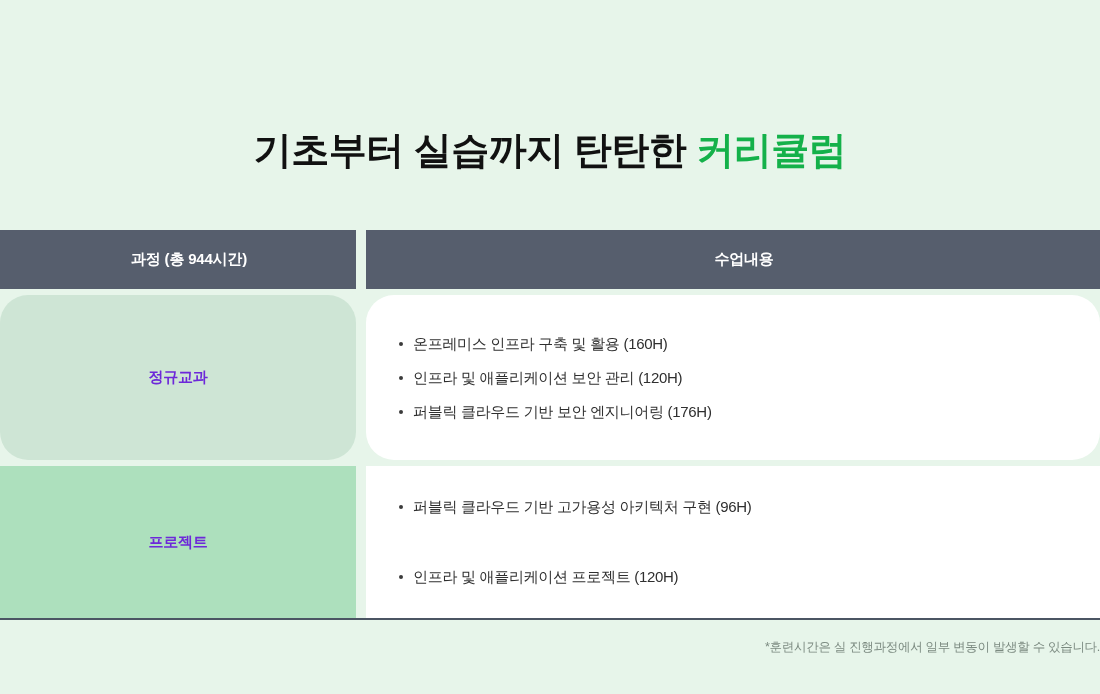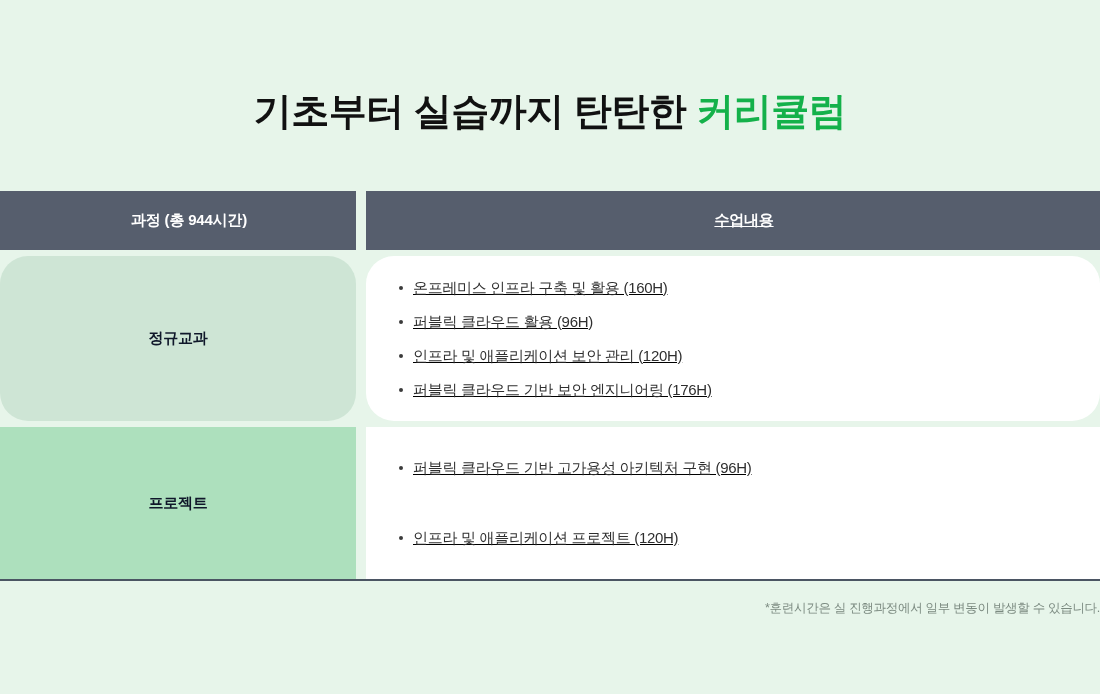--- a/index.html
+++ b/index.html
@@ -14,20 +14,21 @@
     background: #e7f5ea;
     font-family: "Liberation Sans", "DejaVu Sans", sans-serif;
     -webkit-font-smoothing: antialiased;
   }
 
   .page {
     position: relative;
     width: 1100px;
     height: 550px;
     background: #e7f5ea;
+    margin-top: 39px;
   }
 
   
   .heading {
     position: absolute;
     left: 0;
     top: 88px;
     width: 1100px;
     text-align: center;
     font-size: 38px;
@@ -49,21 +50,21 @@
 
   .trow {
     display: flex;
     width: 1100px;
     column-gap: 10px;
   }
 
   .trow + .trow { margin-top: 6px; }
 
   .cell-left  { width: 356px; flex: 0 0 356px; }
-  .cell-right { flex: 1 1 auto; text-decoration: underline; }
+  .cell-right { flex: 1 1 auto; }
 
   
   .header-row .cell-left,
   .header-row .cell-right {
     background: #565e6d;
     height: 59px;
     display: flex;
     align-items: center;
     justify-content: center;
     color: #ffffff;
@@ -73,21 +74,21 @@
     padding-left: 22px;
   }
 
   
   .body-row .cell-left {
     display: flex;
     align-items: center;
     justify-content: center;
     font-size: 15px;
     font-weight: 700;
-    color: #0f172a;
+    color: #6d28d9;
     letter-spacing: -0.2px;
   }
 
   .body-row .cell-right {
     background: #ffffff;
     display: flex;
     flex-direction: column;
     justify-content: center;
     padding: 8px 0 8px 30px;
   }
@@ -153,21 +154,20 @@
 
     <div class="trow header-row">
       <div class="cell-left">과정 (총 944시간)</div>
       <div class="cell-right">수업내용</div>
     </div>
 
     <div class="trow body-row row-regular">
       <div class="cell-left">정규교과</div>
       <div class="cell-right">
         <div class="bullet-item">온프레미스 인프라 구축 및 활용 (160H)</div>
-        <div class="bullet-item">퍼블릭 클라우드 활용 (96H)</div>
         <div class="bullet-item">인프라 및 애플리케이션 보안 관리 (120H)</div>
         <div class="bullet-item">퍼블릭 클라우드 기반 보안 엔지니어링 (176H)</div>
       </div>
     </div>
 
     <div class="trow body-row row-project">
       <div class="cell-left">프로젝트</div>
       <div class="cell-right">
         <div class="bullet-item">퍼블릭 클라우드 기반 고가용성 아키텍처 구현 (96H)</div>
         <div class="bullet-item">인프라 및 애플리케이션 프로젝트 (120H)</div>

